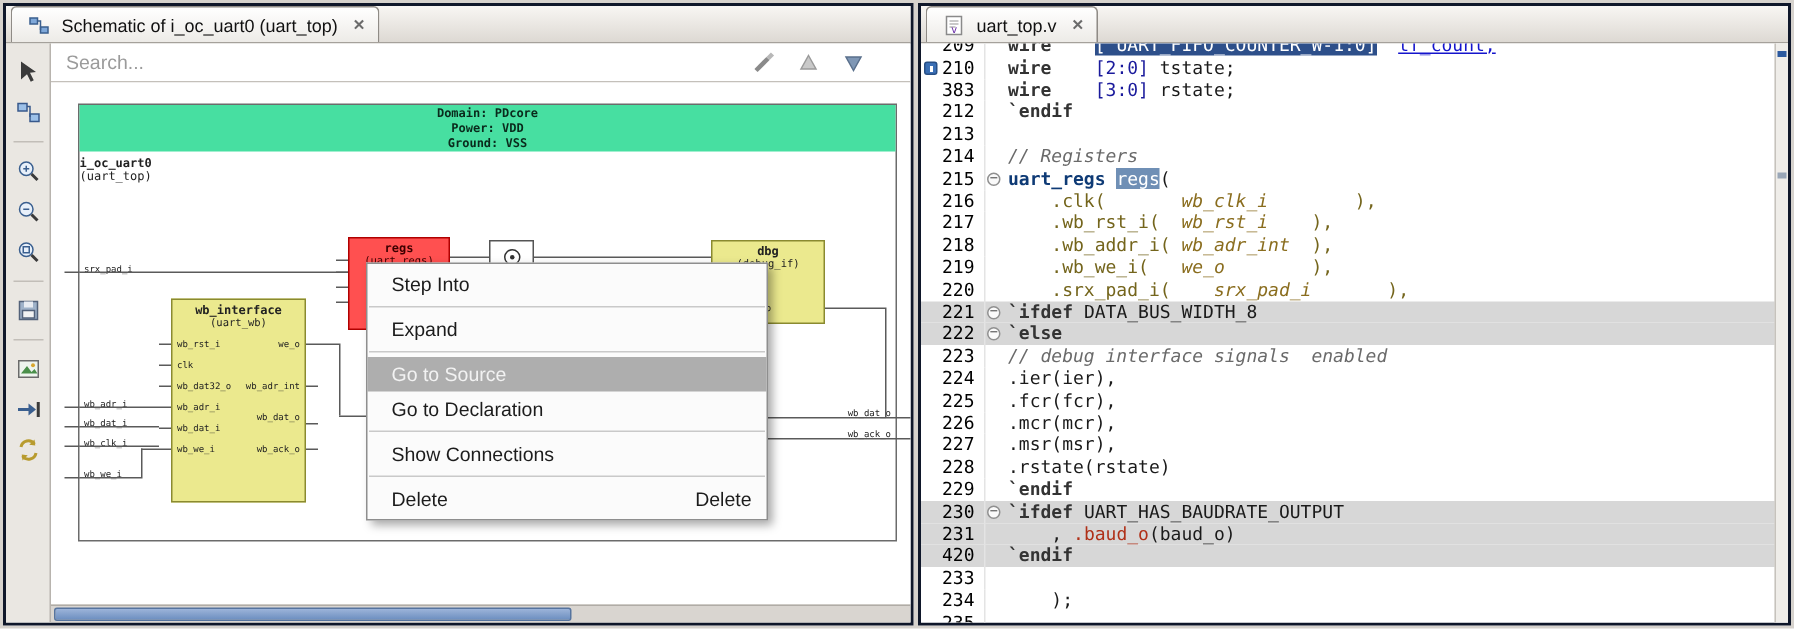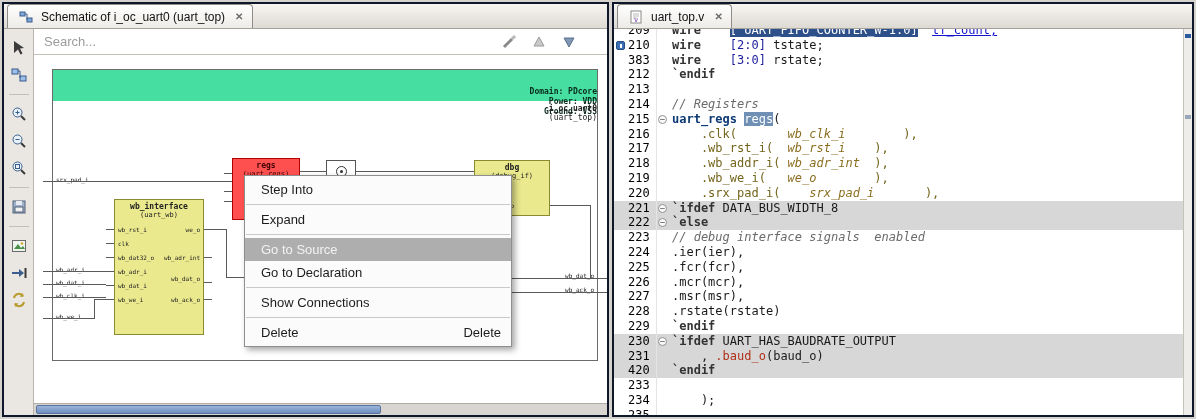--- a/index.html
+++ b/index.html
@@ -17,22 +17,22 @@
   .searchrow{position:absolute;left:30px;top:25px;right:0;height:26px;background:#fff;border-bottom:1px solid #c4c0ba;display:flex;align-items:center;padding:0 10px}
   .searchrow input{flex:0 0 400px;border:none;outline:none;font-size:13px;color:#333}
   .searchrow input::placeholder{color:#9b9b9b}
   .search-icons{margin-left:auto;display:flex;gap:10px;margin-right:18px}
   .canvas{position:absolute;left:30px;top:51px;right:0;bottom:12px;background:#fff;overflow:hidden}
   .hscroll{position:absolute;left:30px;right:0;bottom:0;height:12px;background:#d9d5d0;border-top:1px solid #b0aca6}
   .hthumb{position:absolute;left:2px;top:1px;width:345px;height:9px;border:1px solid #56749f;border-radius:2px;background:linear-gradient(#9cb4d9,#6d8fc0)}
   
   .abs{position:absolute}
   .modbox{left:18px;top:14px;width:546px;height:292px;border:1px solid #6b6b6b}
-  .greenband{left:19px;top:15px;width:544px;height:31px;background:#47dfa1;text-align:right;font-family:"DejaVu Sans Mono",monospace;font-size:8px;font-weight:bold;color:#0a2a1c;line-height:10px;padding-top:17px}
-  .instlabel{left:19px;top:49px;width:544px;text-align:right;font-family:"DejaVu Sans Mono",monospace;font-size:8px;color:#222;line-height:9px}
+  .greenband{left:19px;top:15px;width:544px;height:31px;background:#47dfa1;text-align:center;font-family:"DejaVu Sans Mono",monospace;font-size:8px;font-weight:bold;color:#0a2a1c;line-height:10px;padding-top:1px}
+  .instlabel{left:19px;top:49px;width:544px;text-align:left;font-family:"DejaVu Sans Mono",monospace;font-size:8px;color:#222;line-height:9px}
   .pinlbl{font-family:"DejaVu Sans Mono",monospace;font-size:6px;color:#222;line-height:7px;white-space:nowrap}
   .wire{position:absolute;background:#5a5a5a}
   .block{position:absolute;border:1px solid #8a8a30;background:#ebe98e;text-align:center;font-family:"DejaVu Sans Mono",monospace;color:#222}
   .block .bt{font-size:8px;font-weight:bold;line-height:9px;margin-top:2px}
   .block .bs{font-size:7px;line-height:8px}
   .ppin{position:absolute;font-family:"DejaVu Sans Mono",monospace;font-size:6px;line-height:7px;color:#222;white-space:nowrap}
   
   .cmenu{position:absolute;left:210px;top:120px;width:268px;background:#fbfbfb;border:1px solid #8e8e8e;box-shadow:3px 3px 6px rgba(0,0,0,.35);padding:2px 0;z-index:10}
   .mi{height:23px;line-height:23px;font-size:13px;color:#1c1c1c;display:flex;justify-content:space-between;padding:0 10px 0 16px;white-space:nowrap}
   .mi.hl{background:#aeaeae;color:#f2f2f2}

